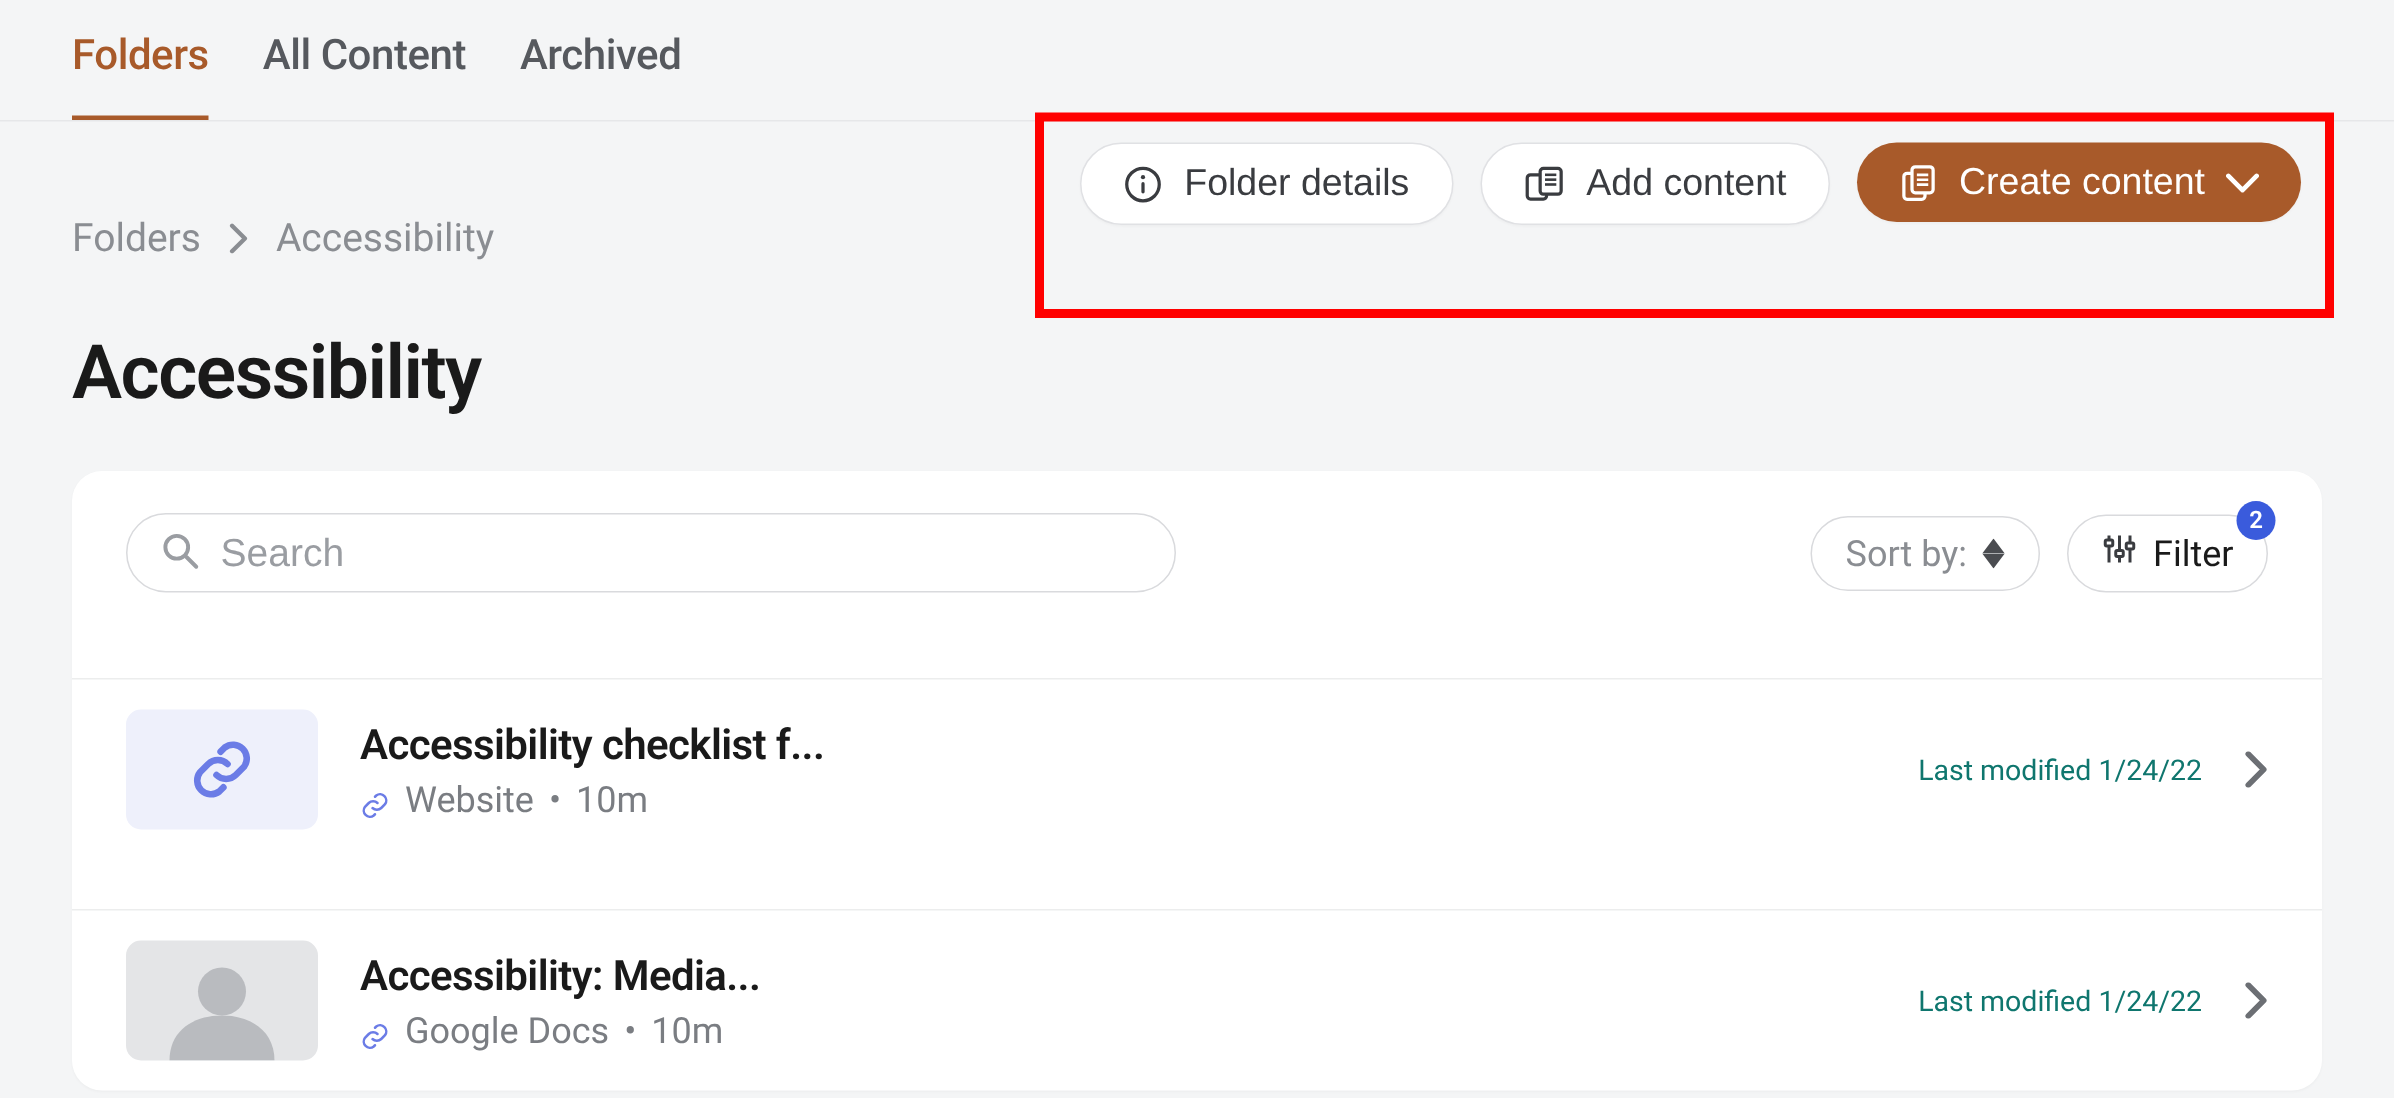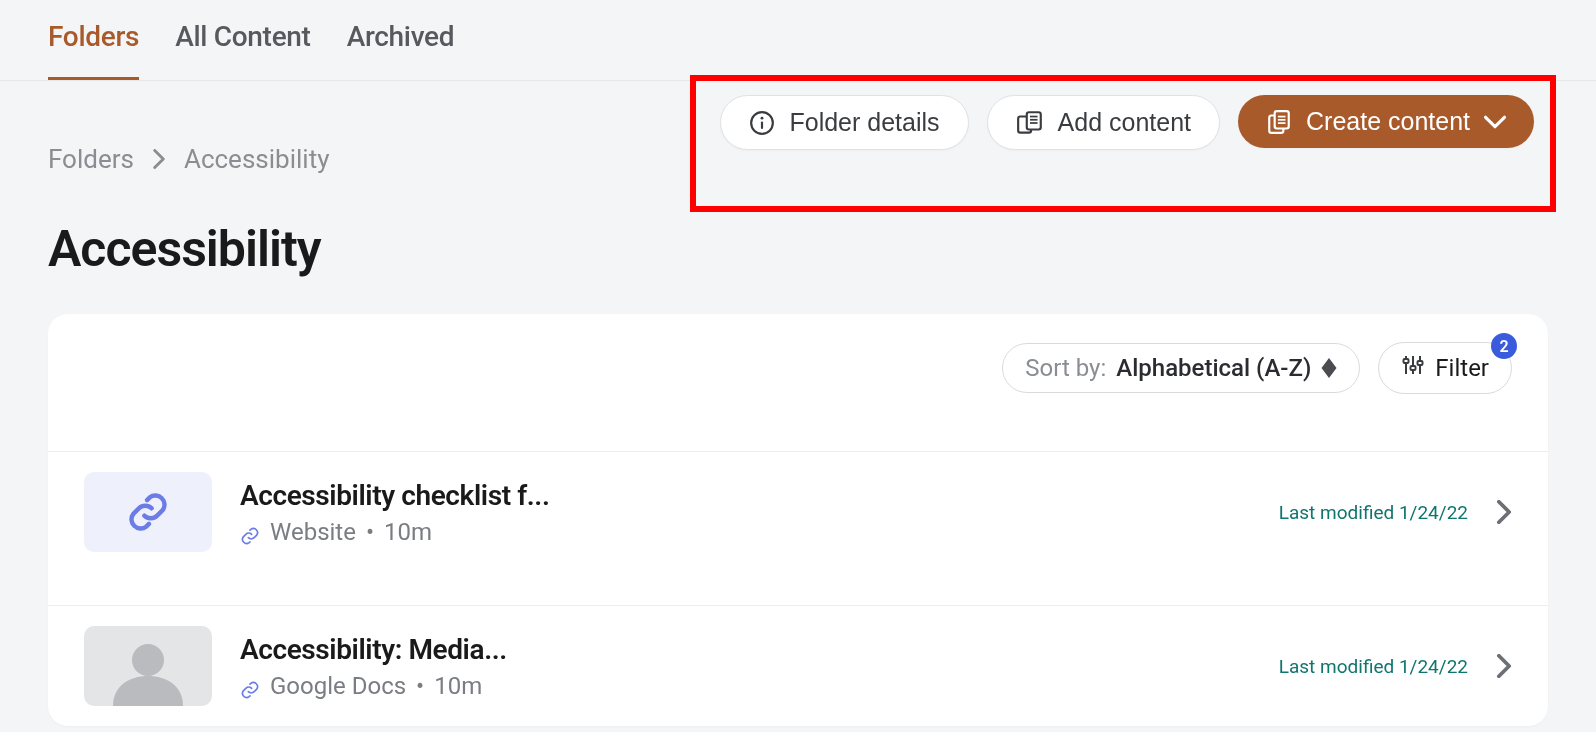--- a/index.html
+++ b/index.html
@@ -278,26 +278,34 @@
       </span>
     </button>
   </div>
 </div>
 
 <h1 class="page-title">Accessibility</h1>
 
 <div class="card">
   <div class="card-controls">
 
+    <div class="search-wrap">
+      <span>
+        <svg width="26" height="26" viewBox="0 0 24 24" fill="none">
+            <circle cx="10" cy="10" r="7" stroke="#9a9da2" stroke-width="2.4"></circle>
+            <line x1="16" y1="16" x2="22" y2="22" stroke="#9a9da2" stroke-width="2.4" stroke-linecap="round"></line>
+          </svg>
+      </span>
+      <input type="text" placeholder="Search" style="">
+    </div>
 
     <div class="spacer"></div>
 
     <div class="sort-pill">
       <span class="sort-label">Sort by:</span>
-      <span class="sort-value">Alphabetical (A-Z)</span>
       <span class="sort-arrows">
         <svg width="16" height="10" viewBox="0 0 12 8">
             <path d="M6 0L0 8h12L6 0z" fill="#4a4c50"></path>
           </svg>
         <svg width="16" height="10" viewBox="0 0 12 8">
             <path d="M6 8L0 0h12L6 8z" fill="#4a4c50"></path>
           </svg>
       </span>
     </div>
 

